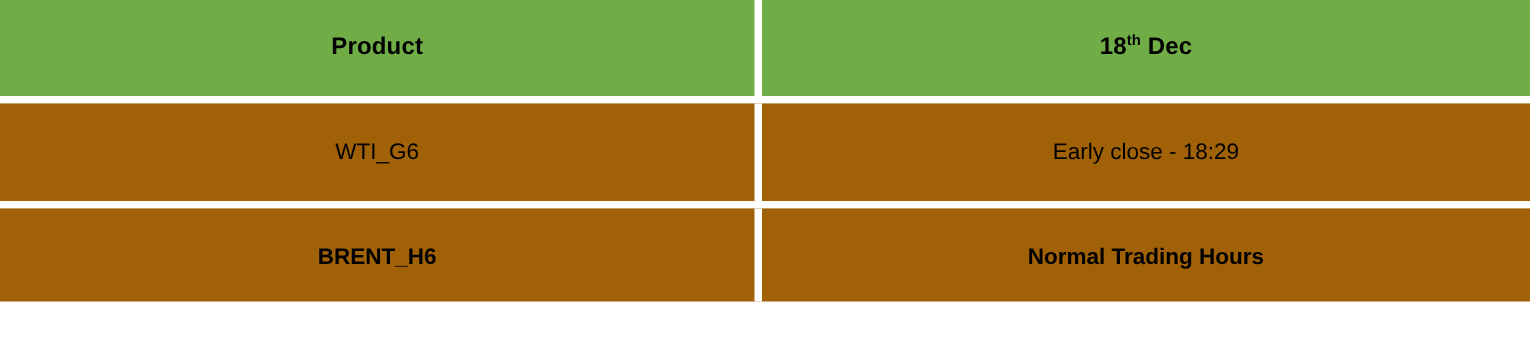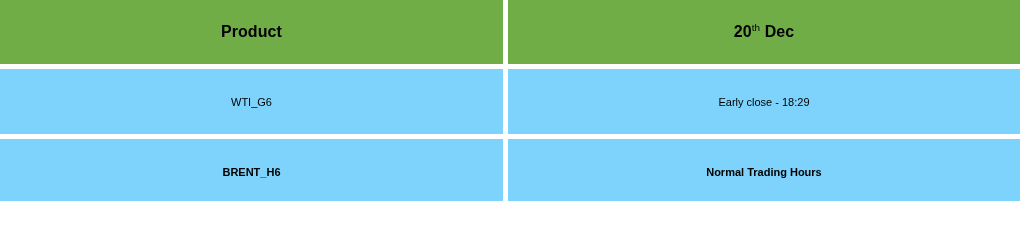--- a/index.html
+++ b/index.html
@@ -60,46 +60,46 @@
 
   thead th {
     background: #70AD47;
     font-weight: bold;
     font-size: 16px;
     height: 64px;
     letter-spacing: 0.1px;
   }
 
   tbody td {
-    background: #7dd3fc;
+    background: #a16207;
     font-weight: normal;
-    font-size: 11px;
+    font-size: 15px;
     height: 65px;
   }
 
   .date-head .ord {
     font-size: 0.62em;
     vertical-align: super;
     line-height: 0;
-    font-weight: normal;
+    font-weight: bold;
   }
 </style>
 </head>
 <body>
 
 <div class="table-wrap">
   <table class="schedule">
     <colgroup>
       <col class="col-product">
       <col class="col-date">
     </colgroup>
     <thead>
       <tr>
         <th>Product</th>
-        <th class="date-head"><span>20</span><span class="ord">th</span><span> Dec</span></th>
+        <th class="date-head"><span>18</span><span class="ord">th</span><span> Dec</span></th>
       </tr>
     </thead>
     <tbody>
       <tr>
         <td>WTI_G6</td>
         <td>Early close - 18:29</td>
       </tr>
       <tr class="row-last">
         <td>BRENT_H6</td>
         <td>Normal Trading Hours</td>

